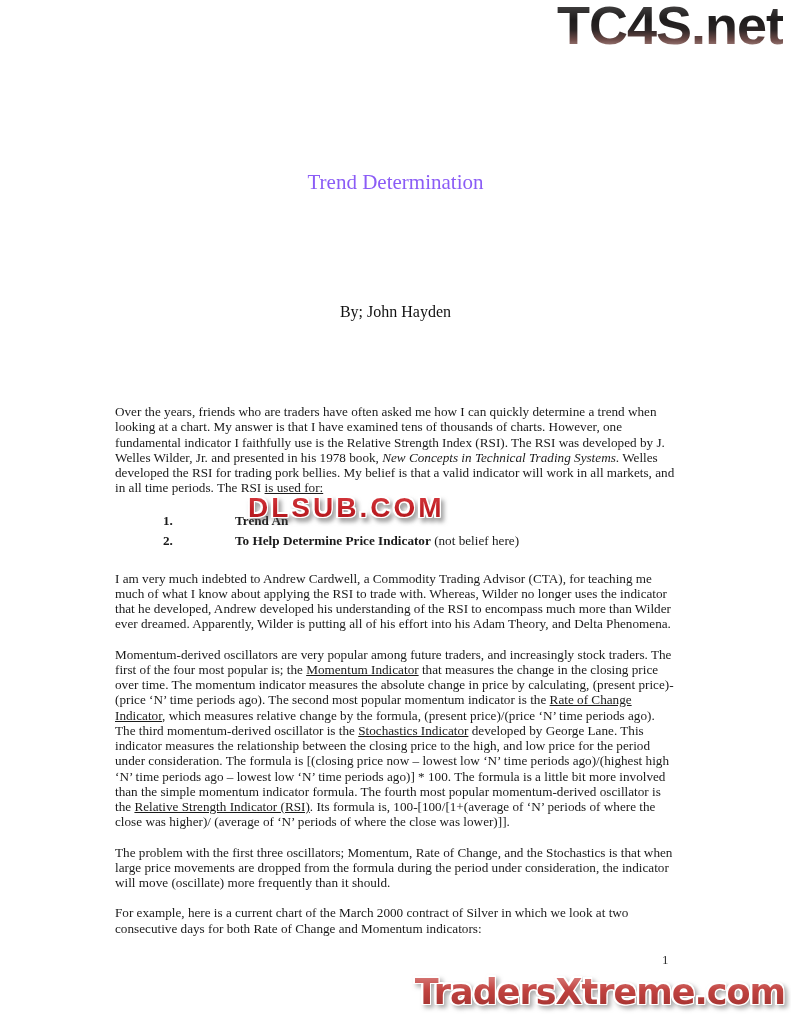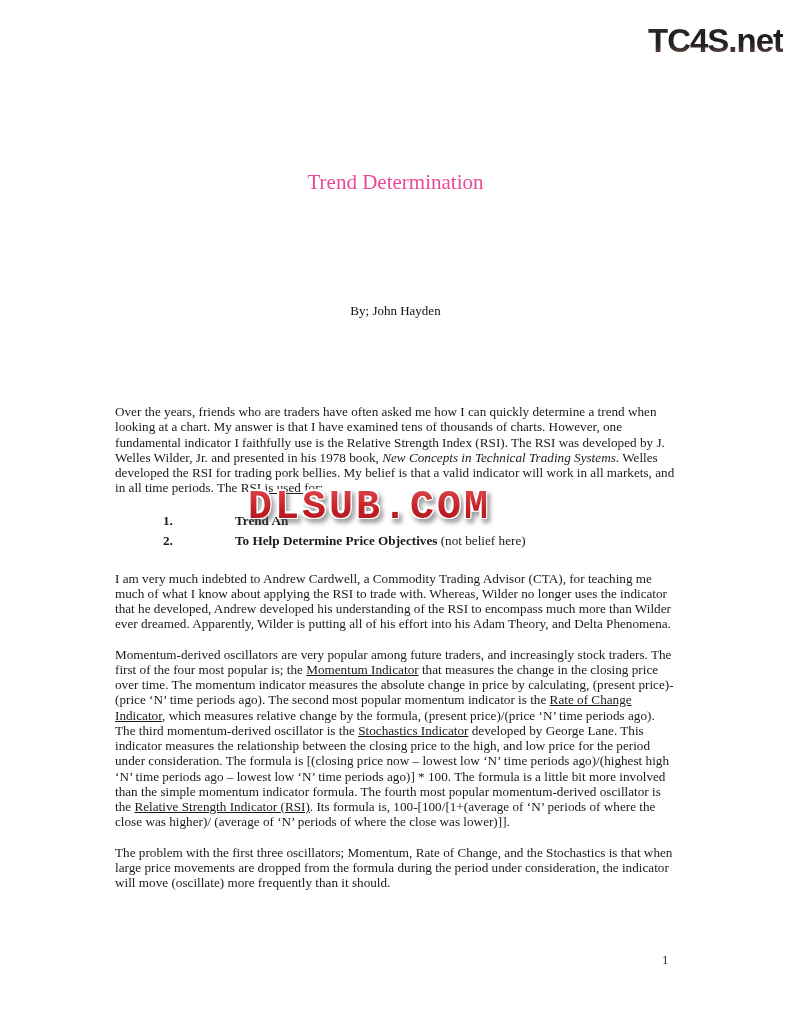--- a/index.html
+++ b/index.html
@@ -7,54 +7,54 @@
     position:relative;
     width:791px;height:1024px;
     margin:0 auto;
     background:#ffffff;
     overflow:hidden;
     font-family:"Liberation Serif", serif;
     color:#1a1a1a;
   }
   
   .tc4s-logo{
-    position:absolute; top:18px; right:8px;
+    position:absolute; top:2px; right:8px;
     font-family:"Liberation Sans", sans-serif;
-    font-weight:bold; font-size:33px; line-height:46px;
+    font-weight:bold; font-size:54px; line-height:46px;
     letter-spacing:-1px;
     background:linear-gradient(180deg,#4a4848 0%, #1e1c1c 38%, #2a2424 60%, #6d4b48 82%, #a88884 100%);
     -webkit-background-clip:text; background-clip:text; color:transparent;
   }
   
   .title{
     position:absolute; top:168px; left:0; width:791px;
     text-align:center; font-weight:normal;
-    font-size:21px; line-height:29px; margin:0; color:#ec4899;
+    font-size:21px; line-height:29px; margin:0; color:#8b5cf6;
   }
   .byline{
     position:absolute; top:303px; left:0; width:791px;
-    text-align:center; font-size:13px; color:#111;
+    text-align:center; font-size:16px; color:#111;
   }
   
   .body-text{
     position:absolute; top:404px; left:115px; width:562px;
     font-size:13.2px; line-height:15.25px; text-align:left;
   }
   .body-text p{margin:0 0 15px 0;}
   .u{text-decoration:underline;text-align:center;}
   .list{margin:0 0 20px 48px; line-height:20px;}
   .list-row{display:flex;}
   .list-num{width:72px; font-weight:bold; flex:0 0 auto;}
   .list-bold{font-weight:bold;}
   .list-rest{font-weight:normal; white-space:pre-wrap;}
   
   .watermark{
     position:absolute; left:248px; top:486px;
-    font-family:Liberation Mono, monospace; font-weight:bold;
-    font-size:40px; line-height:44px; letter-spacing:3px;
+    font-family:Liberation Sans, sans-serif; font-weight:bold;
+    font-size:28px; line-height:44px; letter-spacing:3px;
     background:linear-gradient(180deg,#e0494e 0%, #c01e24 55%, #a5171c 100%);
     -webkit-background-clip:text; background-clip:text; color:transparent;
     filter:
       drop-shadow(1.5px 0 0 #ffffff) drop-shadow(-1.5px 0 0 #ffffff)
       drop-shadow(0 1.5px 0 #ffffff) drop-shadow(0 -1.5px 0 #ffffff)
       drop-shadow(3px 4px 2px rgba(90,90,90,.55));
   }
   
   .page-number{
     position:absolute; left:662px; top:952px;
@@ -89,32 +89,34 @@
     <p><span>Over the years, friends who are traders have often asked me how I can quickly determine a trend when looking at a chart. My answer is that I have examined tens of thousands of charts. However, one fundamental indicator I faithfully use is the Relative Strength Index (RSI). The RSI was developed by J. Welles Wilder, Jr. and presented in his 1978 book, </span><i>New Concepts in Technical Trading Systems</i><span>. Welles developed the RSI for trading pork bellies. My belief is that a valid indicator will work in all markets, and in all time periods.  The RSI </span><span class="u">is used for:</span></p>
 
     <div class="list">
       <div class="list-row">
           <span class="list-num">1.</span>
           <span class="list-bold">Trend An</span>
           <span class="list-rest"></span>
         </div>
       <div class="list-row">
           <span class="list-num">2.</span>
-          <span class="list-bold">To Help Determine Price Objectives</span>
+          <span class="list-bold">To Help Determine Price Indicator</span>
           <span class="list-rest"> (not belief here)</span>
         </div>
     </div>
 
     <p>I am very much indebted to Andrew Cardwell, a Commodity Trading Advisor (CTA), for teaching me much of what I know about applying the RSI to trade with. Whereas, Wilder no longer uses the indicator that he developed, Andrew developed his understanding of the RSI to encompass much more than Wilder ever dreamed. Apparently, Wilder is putting all of his effort into his Adam Theory, and Delta Phenomena.</p>
 
     <p><span>Momentum-derived oscillators are very popular among future traders, and increasingly stock traders. The first of the four most popular is; the </span><span class="u">Momentum Indicator</span><span> that measures the change in the closing price over time. The momentum indicator measures the absolute change in price by calculating,  (present price)-(price ‘N’ time periods ago). The second most popular momentum indicator is the </span><span class="u">Rate of Change Indicator</span><span>, which measures relative change by the formula, (present price)/(price ‘N’ time periods ago). The third momentum-derived oscillator is the </span><span class="u">Stochastics Indicator</span><span> developed by George Lane. This indicator measures the relationship between the closing price to the high, and low price for the period under consideration. The formula is [(closing price now – lowest low ‘N’ time periods ago)/(highest high ‘N’ time periods ago – lowest low ‘N’ time periods ago)] * 100. The formula is a little bit more involved than the simple momentum indicator formula. The fourth most popular momentum-derived oscillator is the </span><span class="u">Relative Strength Indicator (RSI)</span><span>. Its formula is, 100-[100/[1+(average of ‘N’ periods of where the close was higher)/ (average of ‘N’ periods of where the close was lower)]].</span></p>
 
     <p>The problem with the first three oscillators; Momentum, Rate of Change, and the Stochastics is that when large price movements are dropped from the formula during the period under consideration, the indicator will move (oscillate) more frequently than it should.</p>
 
+    <p>For example, here is a current chart of the March 2000 contract of Silver in which we look at two consecutive days for both Rate of Change and Momentum indicators:</p>
 
   </div>
 
   <div class="watermark">DLSUB.COM</div>
 
   <div class="page-number">1</div>
 
+  <div class="footer-logo">TradersXtreme.com</div>
 
 </div>
 
 </body></html>

